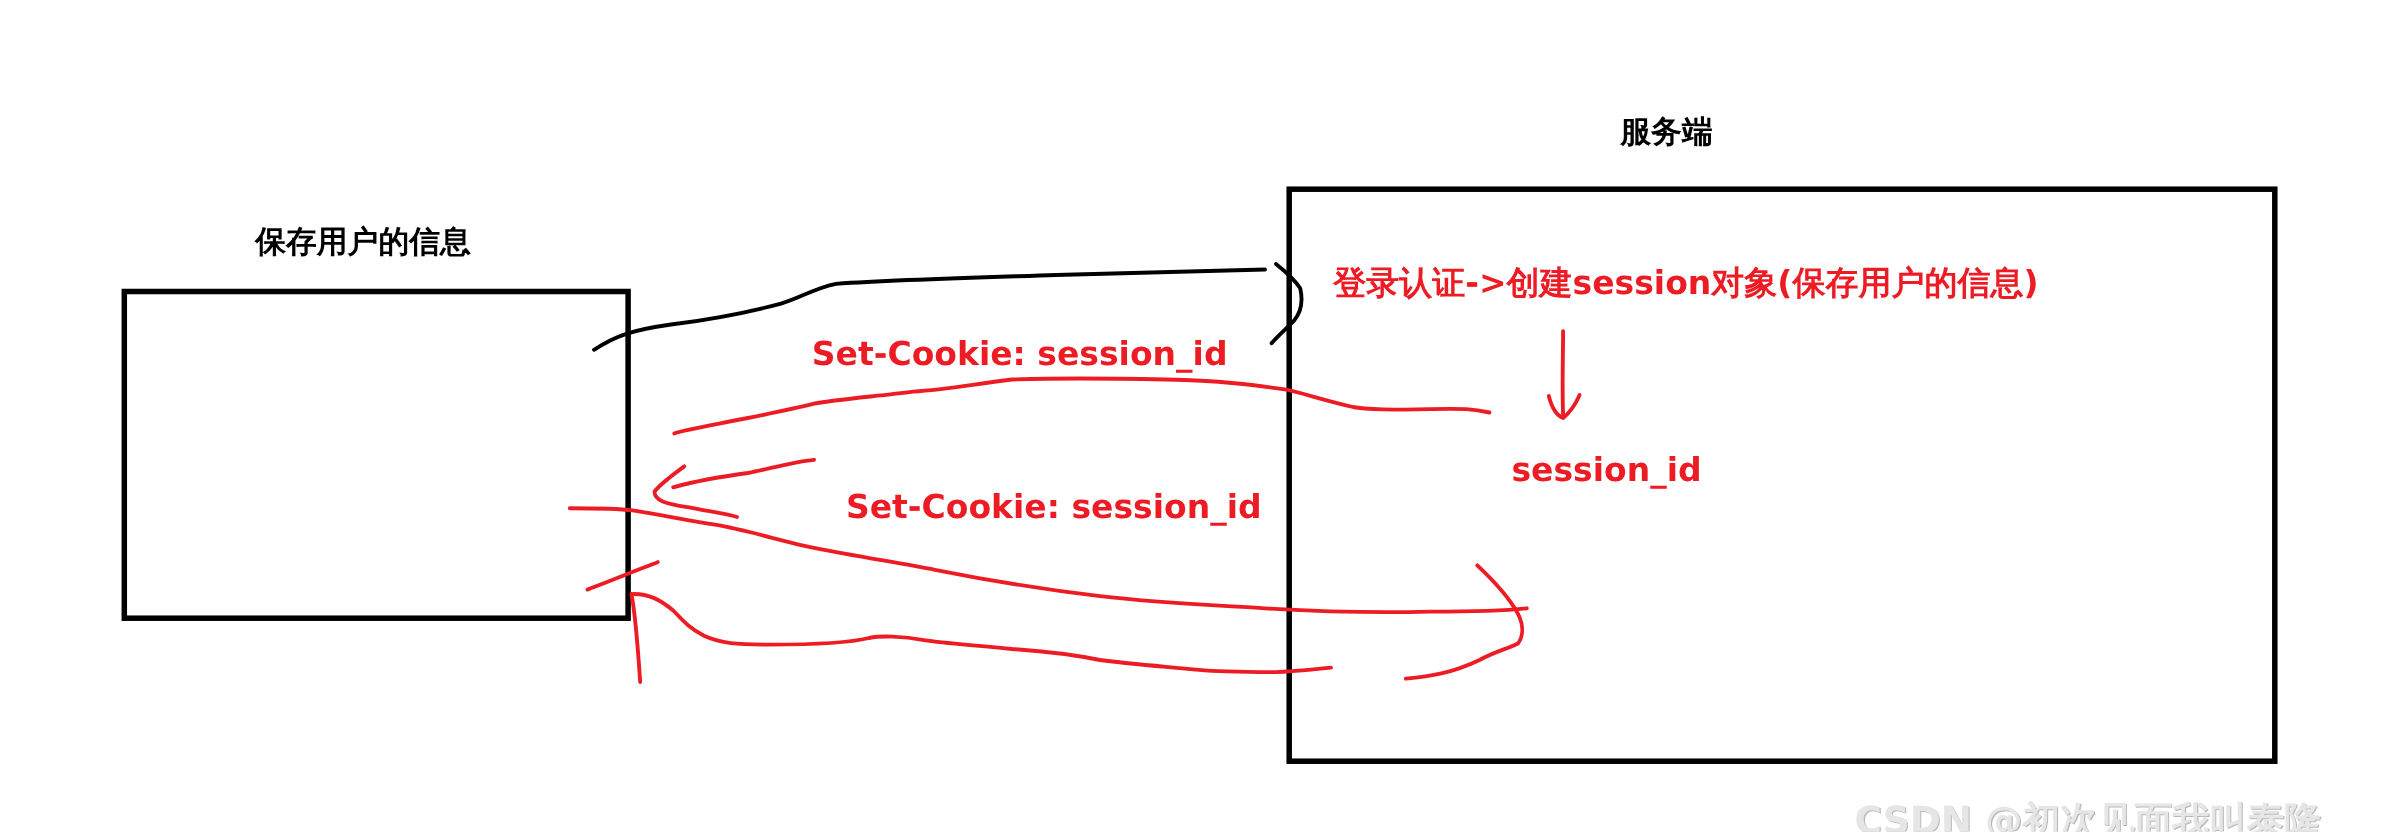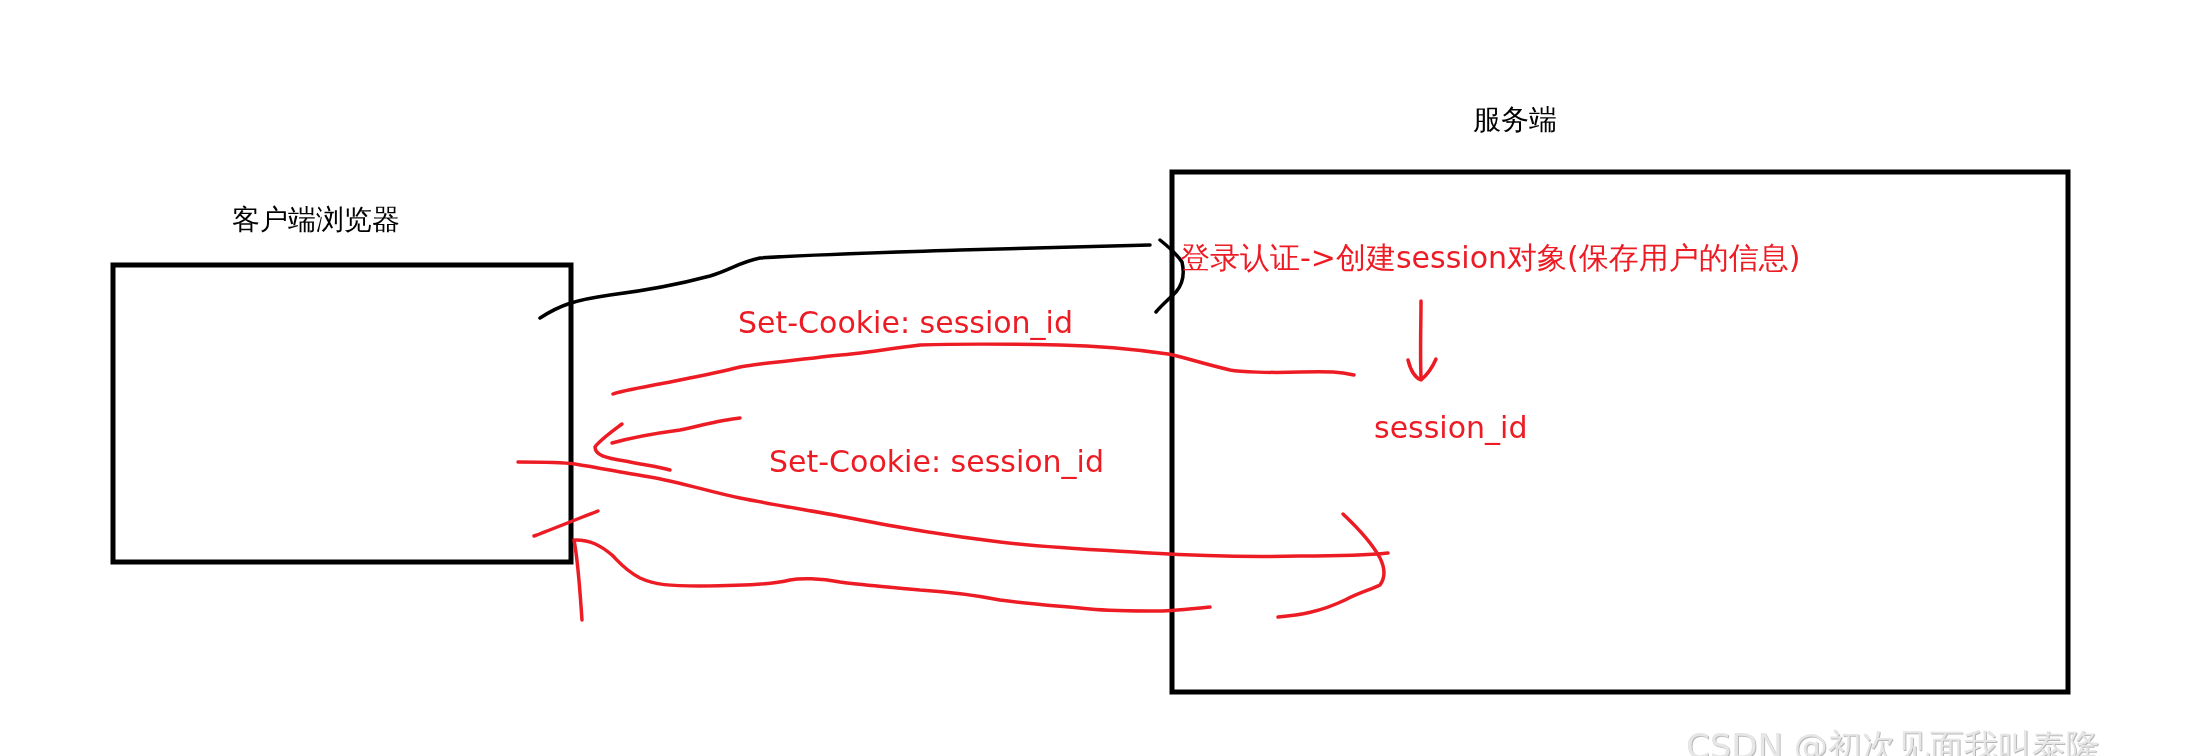--- a/index.html
+++ b/index.html
@@ -1,18 +1,18 @@
 <!DOCTYPE html>
 <html><head>
 <meta charset="utf-8">
 <style>
   html, body { margin: 0; padding: 0; background: #ffffff; }
   body { width: 2187px; height: 756px; position: relative; overflow: hidden; font-family: "DejaVu Sans", "Liberation Sans", sans-serif; }
   .canvas { position: absolute; left: 0; top: 0; width: 2187px; height: 756px; }
-  .lbl { position: absolute; white-space: nowrap; line-height: 1; }
+  .lbl { position: absolute; white-space: nowrap; line-height: 1; font-weight: bold; }
   .black { color: #000000; }
   .red { color: #ed1c24; }
   .title { font-size: 28px; }
   .req { font-size: 30px; letter-spacing: 0.5px; }
   .red-lg { font-size: 30px; }
   .wm { font-size: 34px; color: #e6e6e6; text-shadow: 1px 1px 0 #b8b8b8, -1px -1px 0 #ffffff; letter-spacing: 0px; }
   svg { position: absolute; left: 0; top: 0; }
   .box { fill: none; stroke: #000; stroke-width: 5; }
   .pen-black { fill: none; stroke: #000; stroke-width: 3.5; stroke-linecap: round; stroke-linejoin: round; }
   .pen-red { fill: none; stroke: #ed1c24; stroke-width: 3.5; stroke-linecap: round; stroke-linejoin: round; }
@@ -39,24 +39,24 @@
     <path class="pen-red" d="M612,443 C630,438 650,434 680,430 C700,426 720,420 740,418"></path>
 
     <path class="pen-red" d="M518,462 C540,462 560,462 575,464 C600,468 630,474 650,477 C680,482 710,492 740,498 C780,506 820,512 850,518 C900,528 950,536 1000,542 C1050,548 1100,550 1150,553 C1200,556 1260,557 1300,556 C1340,556 1370,555 1388,553"></path>
     <path class="pen-red" d="M1343,514 C1360,530 1373,545 1380,558 C1385,568 1385,578 1380,585 C1370,590 1360,592 1345,600 C1320,612 1300,615 1278,617"></path>
 
     <path class="pen-red" d="M1210,607 C1190,609 1170,611 1160,611 C1140,611 1110,611 1090,609 C1060,606 1030,604 1000,600 C970,594 950,592 920,590 C880,586 860,585 840,582 C820,578 800,578 790,580 C770,585 740,586 700,586 C670,586 655,585 640,578 C625,570 620,563 612,555 C600,545 590,540 576,540"></path>
     <path class="pen-red" d="M534,536 C550,530 565,524 580,518 C590,514 596,512 598,511"></path>
     <path class="pen-red" d="M574,540 C578,560 580,590 582,620"></path>
   </svg>
 
-  <div class="lbl black title" style="left:232px; top:206px;">客户端浏览器</div>
+  <div class="lbl black title" style="left:232px; top:206px;">保存用户的信息</div>
   <div class="lbl black title" style="left:1473px; top:106px;">服务端</div>
 
 
-  <div class="lbl red red-lg" style="left:1180px; top:243px;">登录认证-&gt;创建session对象(保存用户的信息)</div>
+  <div class="lbl red red-lg" style="left:1212px; top:243px;">登录认证-&gt;创建session对象(保存用户的信息)</div>
   <div class="lbl red red-lg" style="left:1374px; top:413px;">session_id</div>
 
   <div class="lbl red red-lg" style="left:738px; top:308px;">Set-Cookie: session_id</div>
   <div class="lbl red red-lg" style="left:769px; top:447px;">Set-Cookie: session_id</div>
 
   <div class="lbl wm" style="left:1686px; top:694px;margin-top:35px;">CSDN @初次见面我叫泰隆</div>
 </div>
 
 </body></html>

